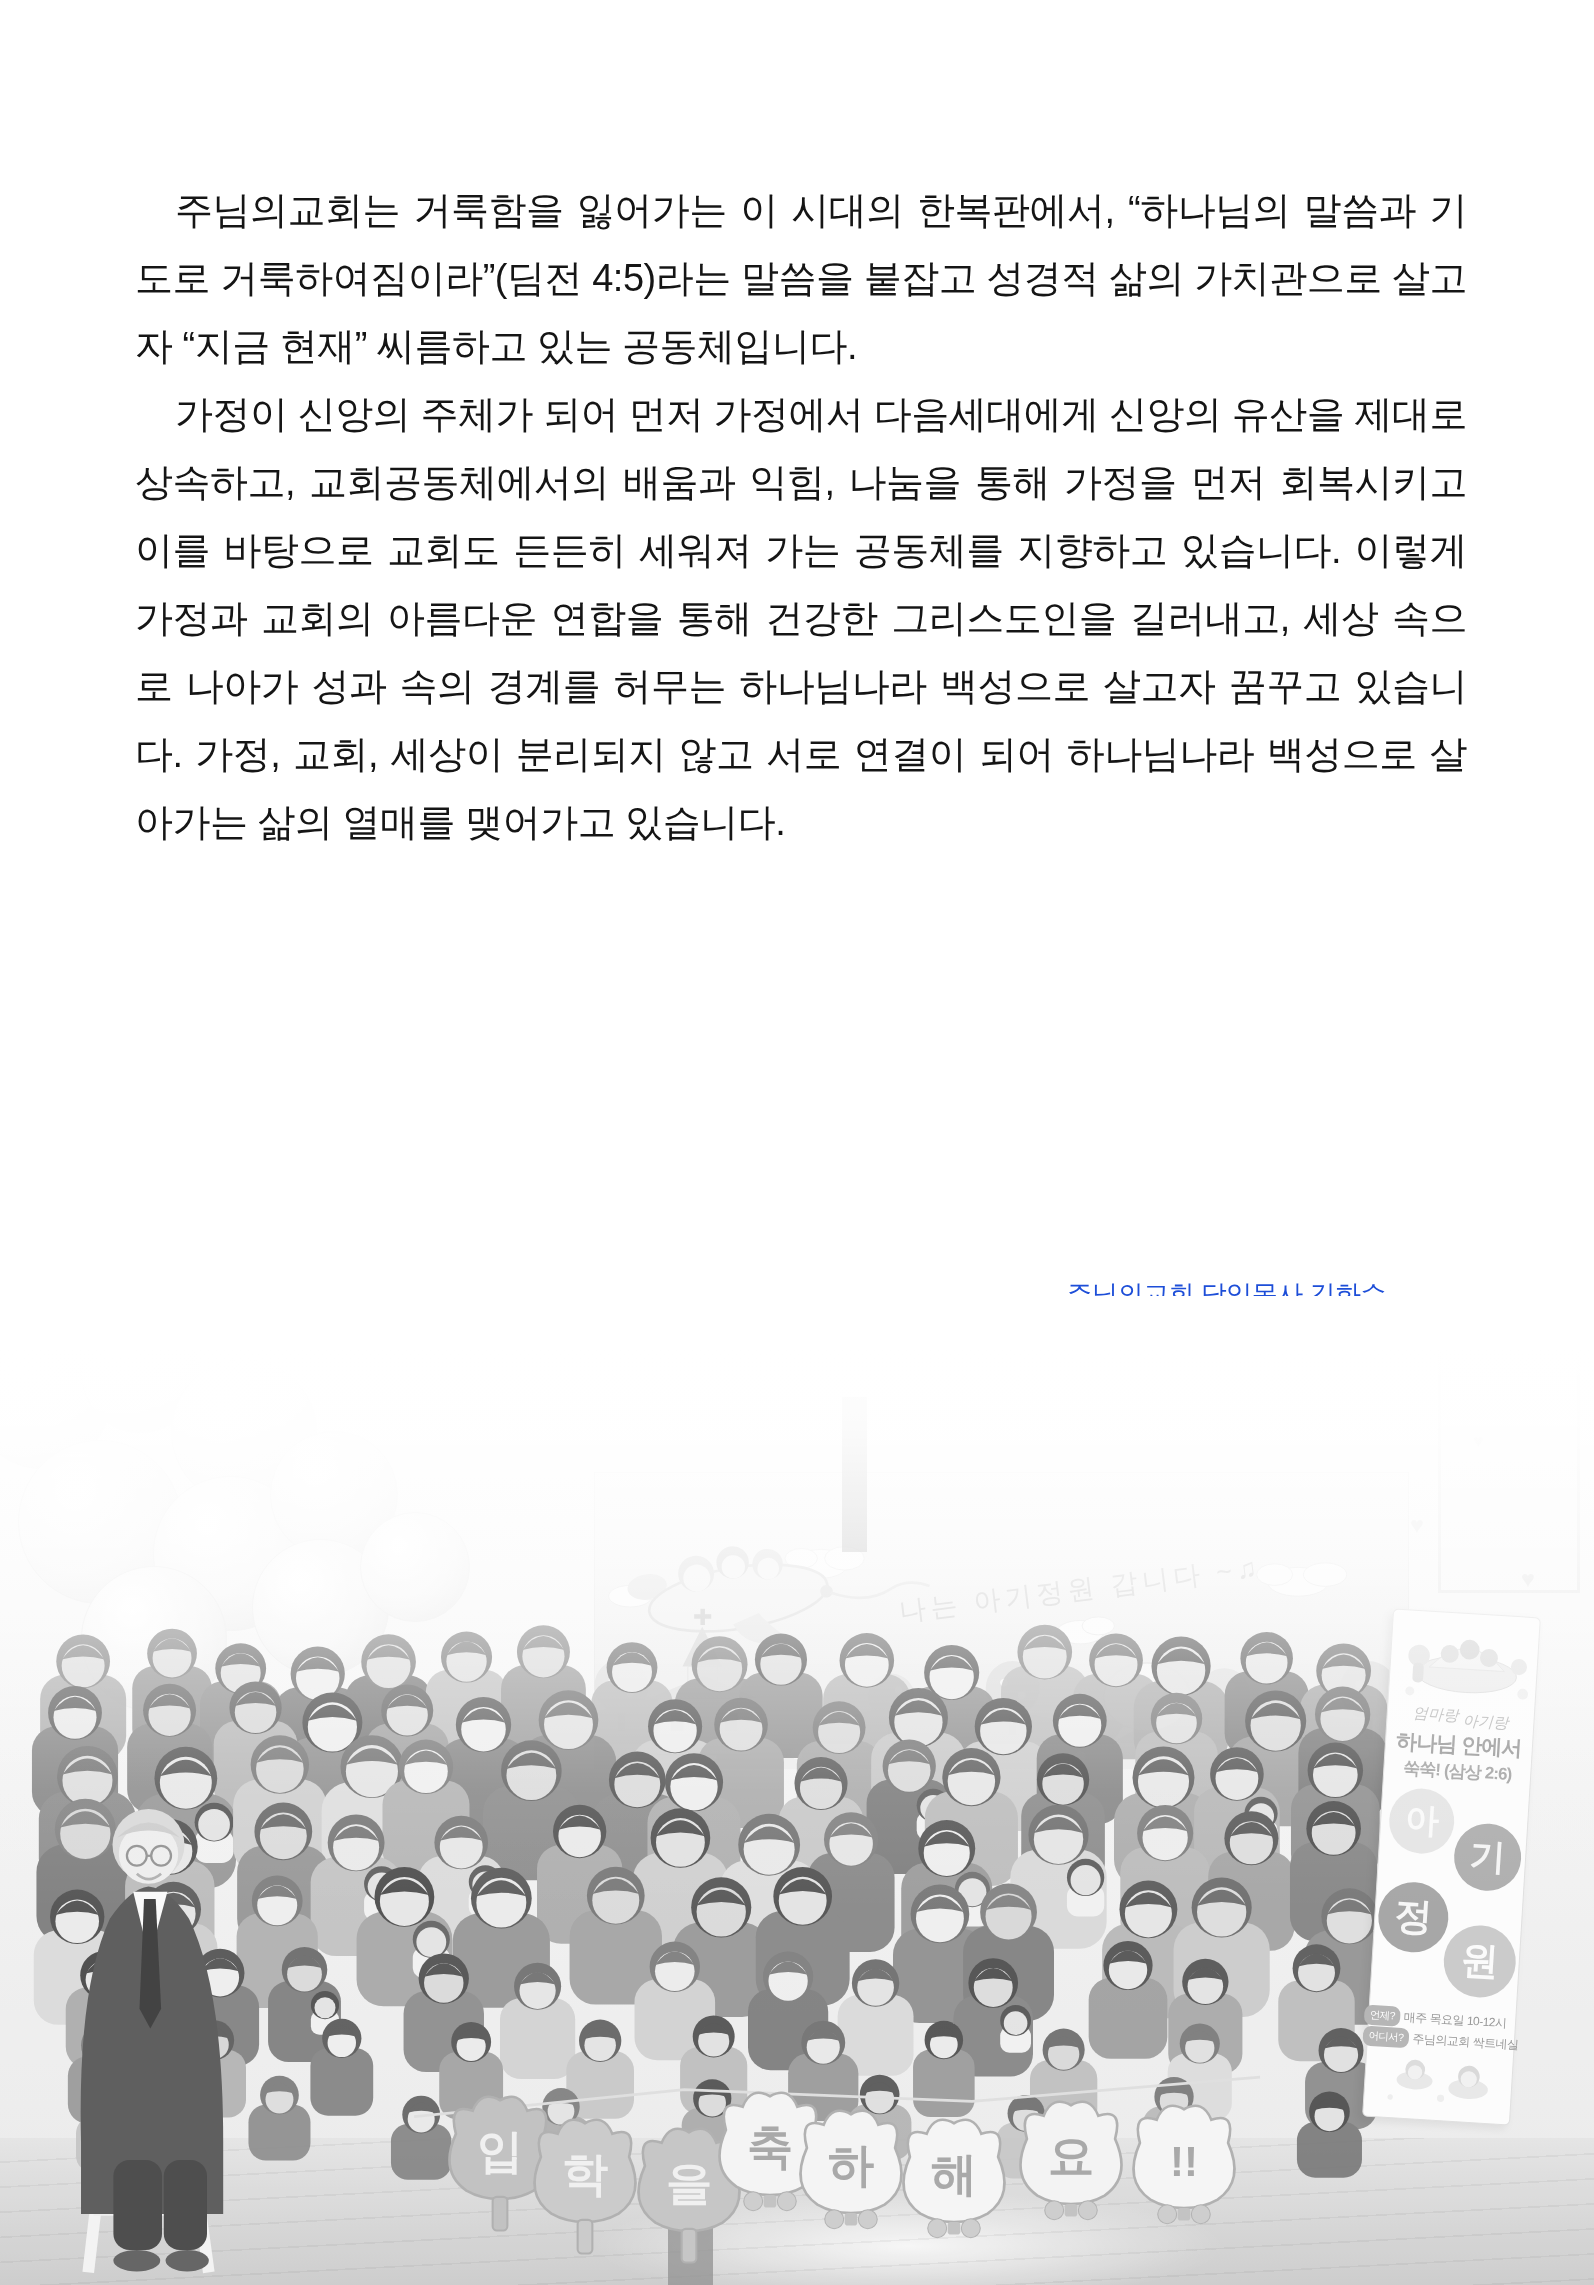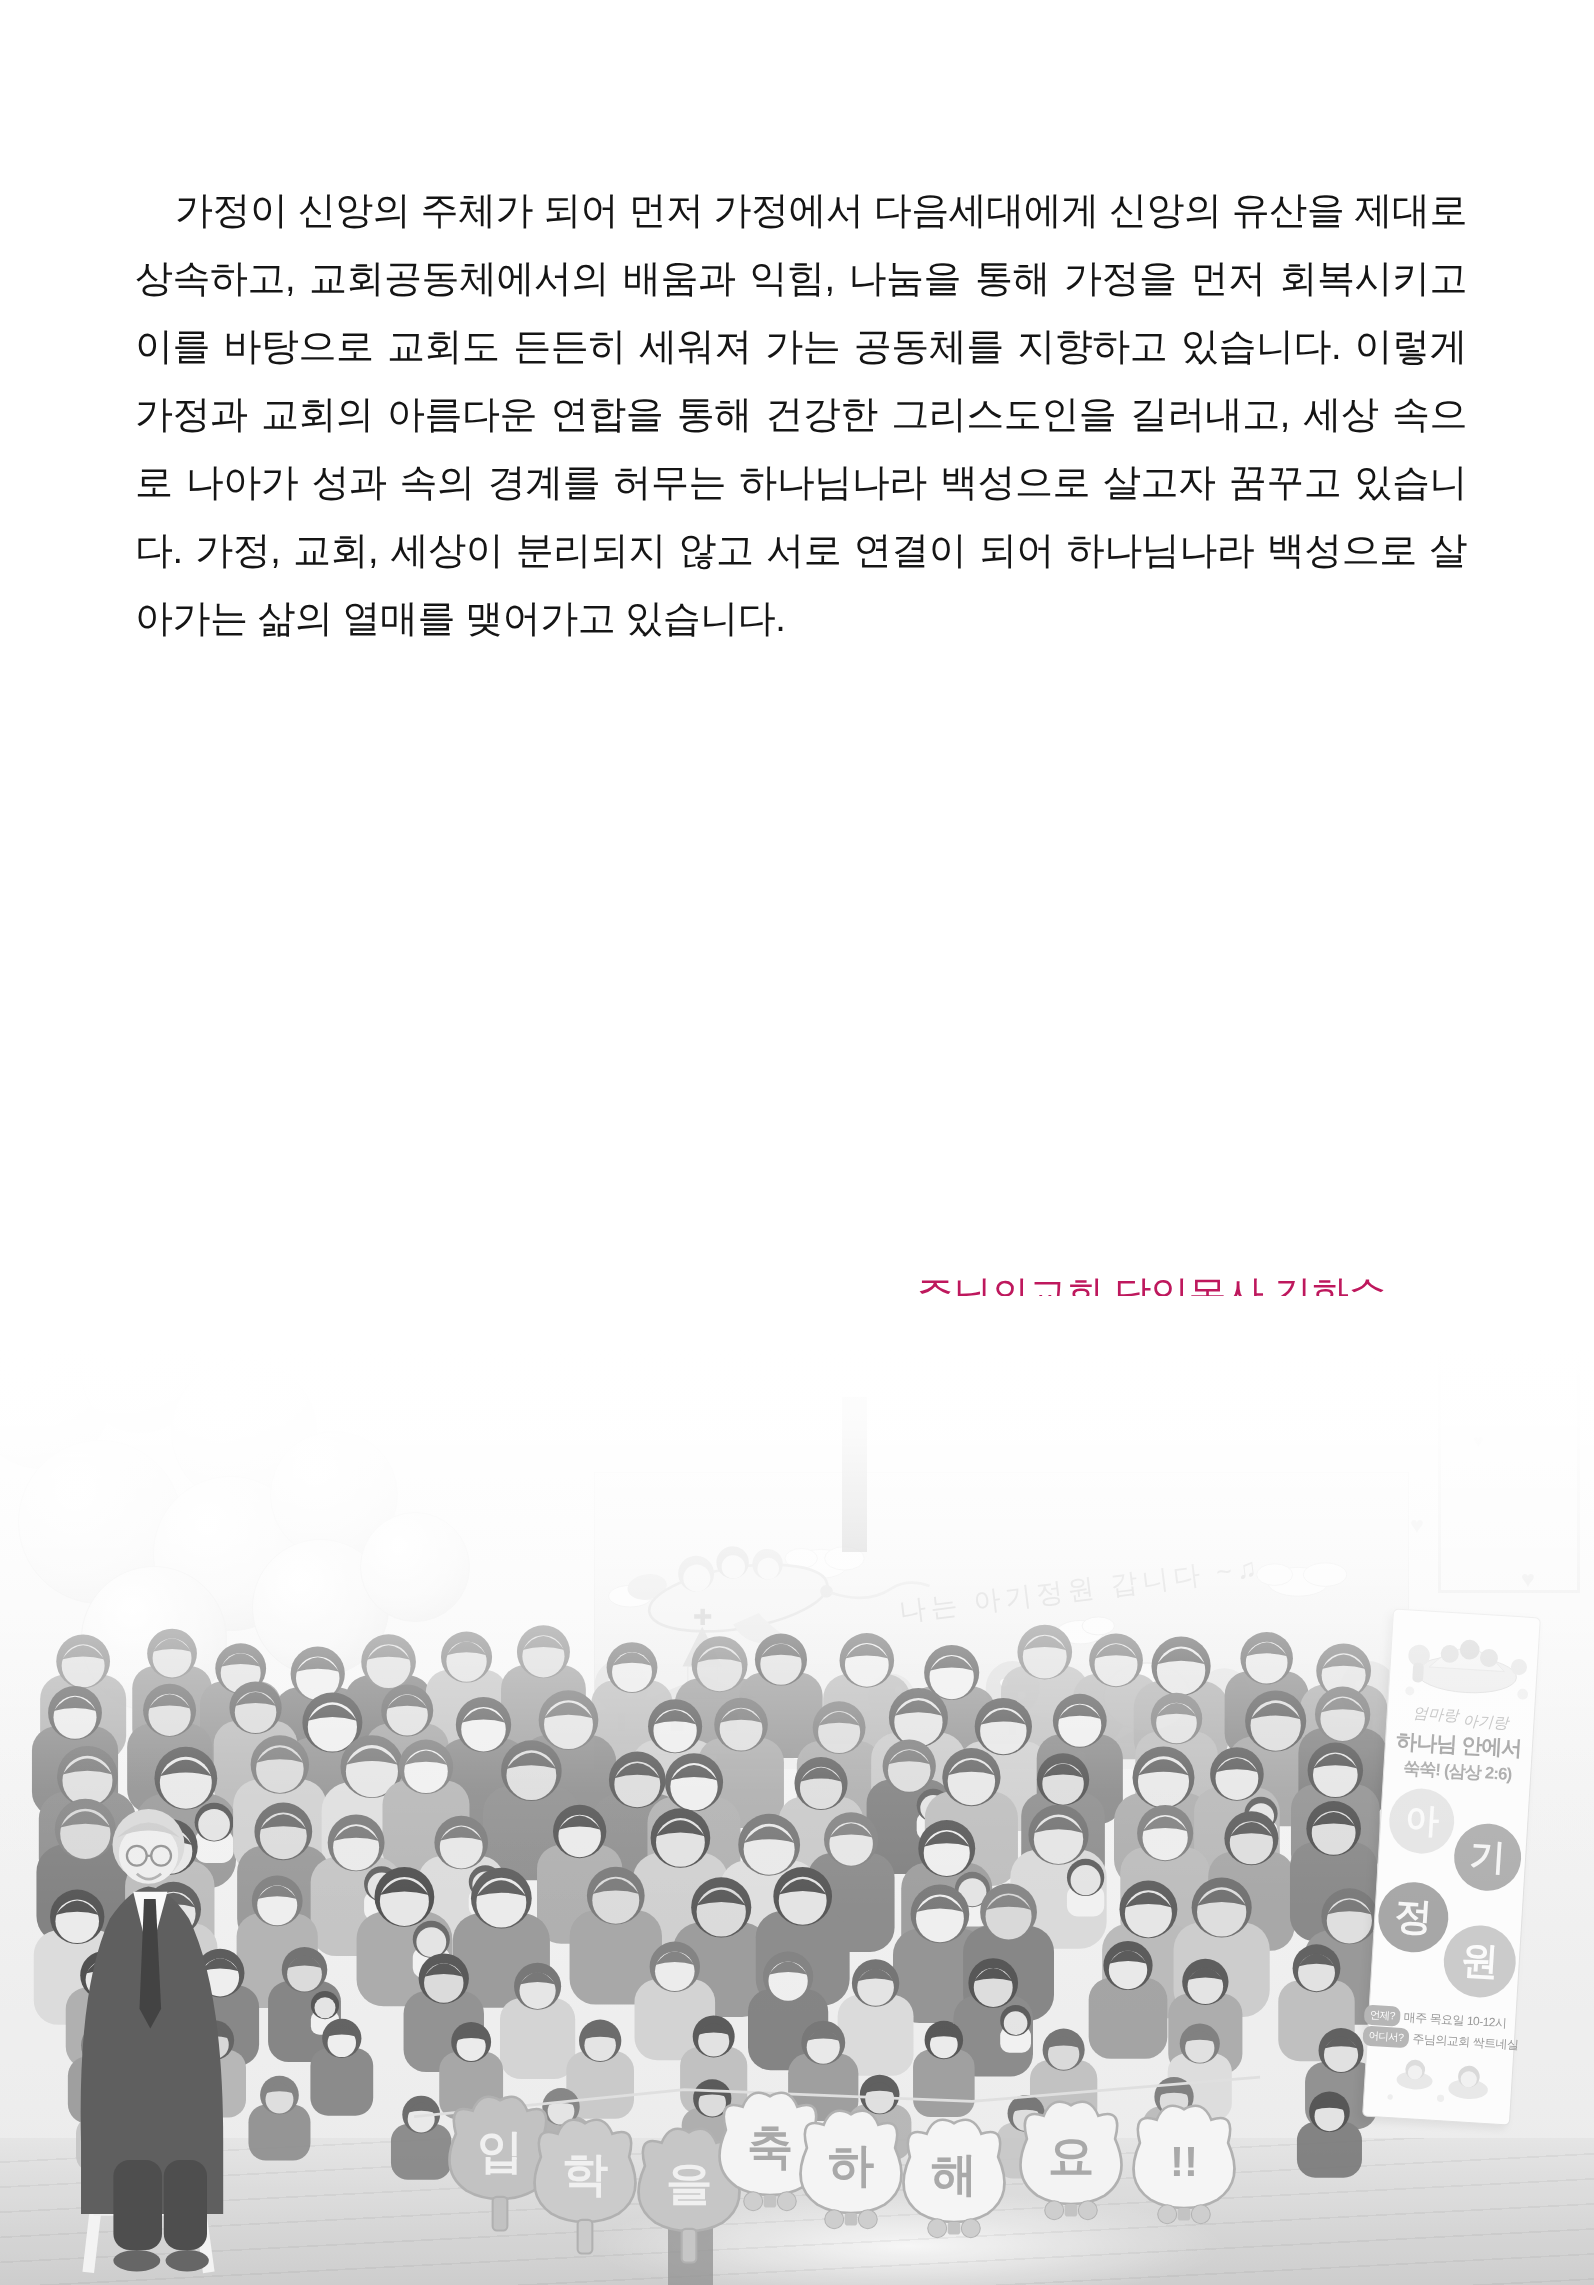--- a/index.html
+++ b/index.html
@@ -4,21 +4,21 @@
 <style>
   html,body{margin:0;padding:0;background:#ffffff;}
   .page{position:relative;width:1595px;height:2285px;background:#ffffff;overflow:hidden;
         font-family:"Liberation Sans","DejaVu Sans",sans-serif;}
   
   .text-block{position:absolute;left:135px;top:176px;width:1332px;
     font-size:38px;line-height:68px;color:#151515;text-align:justify;
     word-break:break-all;letter-spacing:-0.5px;}
   .text-block p{margin:0;text-indent:40px;}
   .signature{position:absolute;left:135px;top:1260px;width:1332px;box-sizing:border-box;
-    padding-right:81px;text-align:right;font-size:38px;line-height:68px;color:#be185d;letter-spacing:-0.5px;}
+    padding-right:81px;text-align:right;font-size:26px;line-height:68px;color:#1d4ed8;letter-spacing:-0.5px;}
   
   .photo{position:absolute;left:0;top:1296px;width:1595px;height:989px;overflow:hidden;}
   .wall{position:absolute;inset:0;background:linear-gradient(180deg,#fdfdfd 0%,#f2f2f2 50%,#e7e7e7 100%);}
   .floor{position:absolute;left:0;top:842px;width:1595px;height:148px;
     background:
       repeating-linear-gradient(177deg, rgba(0,0,0,0) 0 23.4px, rgba(0,0,0,0.05) 23.4px 25px),
       radial-gradient(ellipse 450px 81px at 909px 108px, rgba(255,255,255,.8), rgba(255,255,255,0) 70%),
       linear-gradient(180deg,#e2e2e2,#c8c8c8);}
   .runner{position:absolute;left:668px;top:900px;width:45px;height:89px;background:#8a8a8a;opacity:.8;}
   .pillar{position:absolute;left:842px;top:101px;width:25px;height:155px;background:#8f8f8f;opacity:.6;}
@@ -47,20 +47,21 @@
     background:linear-gradient(180deg,#ffffff 0%,#ffffff 5%,rgba(255,255,255,.94) 13%,
       rgba(255,255,255,.7) 25%,rgba(255,255,255,.32) 38%,rgba(255,255,255,.08) 50%,rgba(255,255,255,0) 62%);}
   .wash{position:absolute;inset:0;background:rgba(255,255,255,.1);pointer-events:none;}
 </style>
 </head>
 <body>
 
 <div class="page">
 
   <div class="text-block">
+    <p>주님의교회는 거룩함을 잃어가는 이 시대의 한복판에서, “하나님의 말씀과 기도로 거룩하여짐이라”(딤전 4:5)라는 말씀을 붙잡고 성경적 삶의 가치관으로 살고자 “지금 현재” 씨름하고 있는 공동체입니다.</p>
     <p>가정이 신앙의 주체가 되어 먼저 가정에서 다음세대에게 신앙의 유산을 제대로 상속하고, 교회공동체에서의 배움과 익힘, 나눔을 통해 가정을 먼저 회복시키고 이를 바탕으로 교회도 든든히 세워져 가는 공동체를 지향하고 있습니다. 이렇게 가정과 교회의 아름다운 연합을 통해 건강한 그리스도인을 길러내고, 세상 속으로 나아가 성과 속의 경계를 허무는 하나님나라 백성으로 살고자 꿈꾸고 있습니다. 가정, 교회, 세상이 분리되지 않고 서로 연결이 되어 하나님나라 백성으로 살아가는 삶의 열매를 맺어가고 있습니다.</p>
   </div>
   <div class="signature">주님의교회 담임목사 김화수</div>
 
   <div class="photo">
     <div class="wall"></div>
 
     <svg style="position:absolute;left:594px;top:176px" width="815" height="297" viewBox="0 0 905 330">
       <defs>
         <linearGradient id="mg" x1="0" y1="0" x2="0" y2="1">

